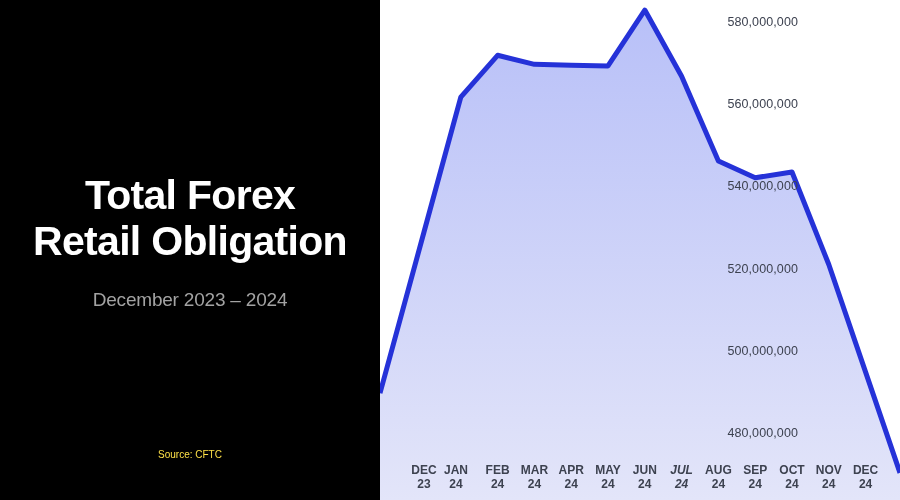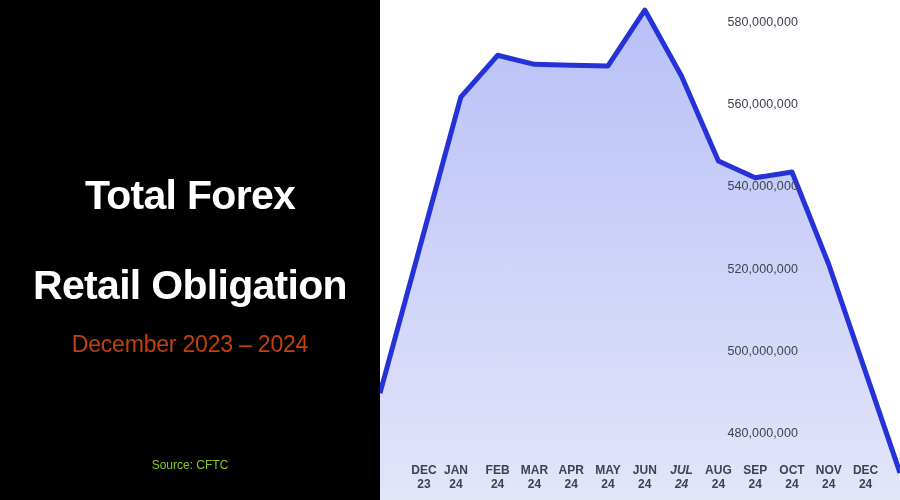--- a/index.html
+++ b/index.html
@@ -4,23 +4,23 @@
 <style>
   html,body{margin:0;padding:0;}
   body{width:900px;height:500px;overflow:hidden;background:#000;
        font-family:"Liberation Sans",sans-serif;}
   #page{position:relative;width:900px;height:500px;display:flex;}
 
   
   #left-panel{position:relative;width:380px;height:500px;background:#000;flex:0 0 380px;}
   #title-block{position:absolute;left:0;right:0;top:172px;text-align:center;padding:0 18px;box-sizing:border-box;}
   #chart-title{color:#fff;font-size:41px;line-height:46px;font-weight:bold;letter-spacing:-0.7px;margin:0;}
-  #chart-title .l2{display:block;margin-top:44px;}
-  #chart-subtitle{color:#c2410c;font-size:23px;line-height:28px;font-weight:400;margin:22px 0 0 0;letter-spacing:-0.2px;}
-  #source-note{position:absolute;left:0;right:0;bottom:28px;text-align:center;color:#84cc16;font-size:12px;}
+  #chart-title .l2{display:block;}
+  #chart-subtitle{color:#a3a3a3;font-size:19px;line-height:28px;font-weight:400;margin:22px 0 0 0;letter-spacing:-0.2px;}
+  #source-note{position:absolute;left:0;right:0;bottom:40px;text-align:center;color:#fde047;font-size:10px;}
 
   
   #chart-panel{position:relative;width:520px;height:500px;flex:0 0 520px;background:#fff;}
   #plot-svg{position:absolute;left:0;top:0;width:520px;height:500px;display:block;}
   #y-axis-labels{position:absolute;left:0;top:0;width:436px;height:500px;pointer-events:none;}
   .y-tick{position:absolute;right:18px;transform:translateY(-50%);font-size:12.5px;color:#3d4250;white-space:nowrap;letter-spacing:0.1px;}
   #x-axis-labels{position:absolute;left:0;bottom:0;width:520px;height:58px;}
   .x-tick{position:absolute;bottom:9px;transform:translateX(-50%);text-align:center;font-size:12px;color:#3d4250;font-weight:bold;line-height:14px;white-space:nowrap;}
   .x-tick .yr{display:block;font-weight:bold;}
 </style>

